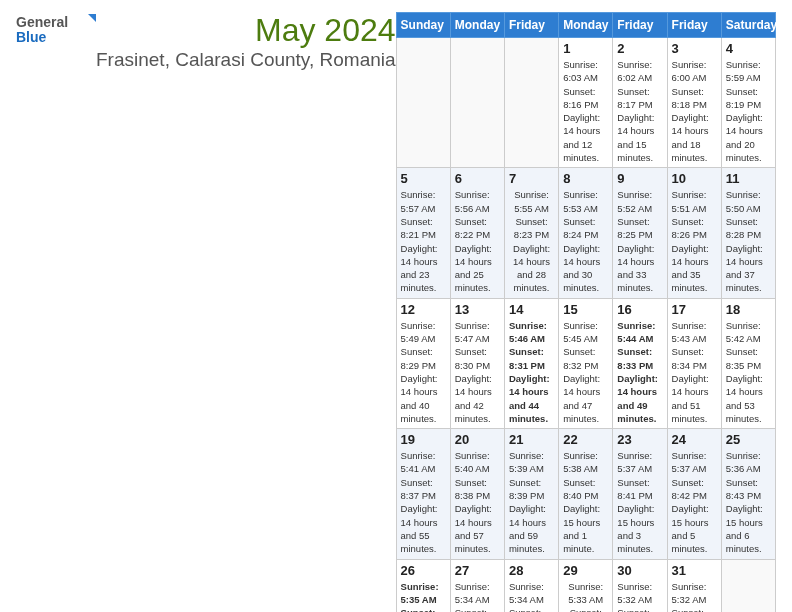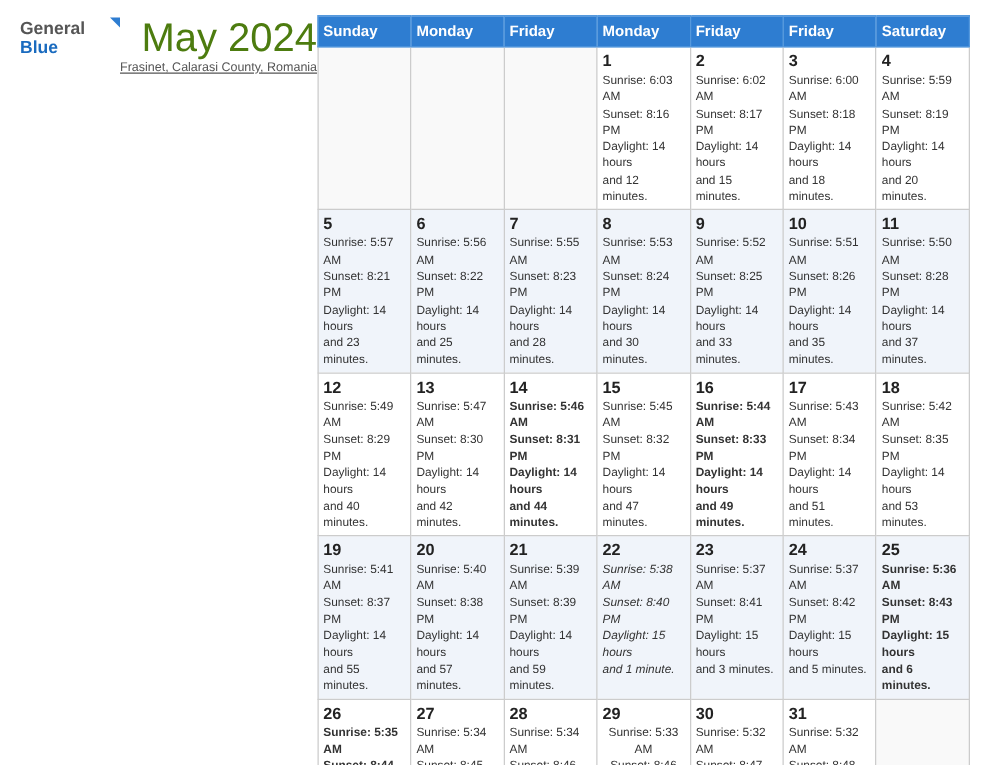--- a/index.html
+++ b/index.html
@@ -30,23 +30,22 @@
     }
     .title-block {
       text-align: right;
     }
     .month-title {
       font-size: 32px;
       font-weight: normal;
       color: #4d7c0f;
     }
     .subtitle {
-      font-size: 10px;
+      font-size: 19px;
       color: #555;
-      text-decoration: underline;
     }
     .calendar {
       flex: 1;
       border-collapse: collapse;
       width: 100%;
       table-layout: fixed;
     }
     .calendar thead tr th {
       background: #2E7DD1;
       color: #fff;
@@ -160,21 +159,21 @@
           </td>
           <td>
             <span class="day-number">6</span>
             <div class="day-info" style="white-space: pre-line;">Sunrise: 5:56 AM
 Sunset: 8:22 PM
 Daylight: 14 hours
 and 25 minutes.</div>
           </td>
           <td>
             <span class="day-number">7</span>
-            <div class="day-info" style="white-space: pre-line;">Sunrise: 5:55 AM
+            <div class="day-info" style="white-space: pre-line; text-align: center;">Sunrise: 5:55 AM
 Sunset: 8:23 PM
 Daylight: 14 hours
 and 28 minutes.</div>
           </td>
           <td>
             <span class="day-number">8</span>
             <div class="day-info" style="white-space: pre-line;">Sunrise: 5:53 AM
 Sunset: 8:24 PM
 Daylight: 14 hours
 and 30 minutes.</div>
@@ -269,42 +268,42 @@
           </td>
           <td>
             <span class="day-number">21</span>
             <div class="day-info" style="white-space: pre-line;">Sunrise: 5:39 AM
 Sunset: 8:39 PM
 Daylight: 14 hours
 and 59 minutes.</div>
           </td>
           <td>
             <span class="day-number">22</span>
-            <div class="day-info" style="white-space: pre-line; font-style: italic;">Sunrise: 5:38 AM
+            <div class="day-info" style="white-space: pre-line;">Sunrise: 5:38 AM
 Sunset: 8:40 PM
 Daylight: 15 hours
 and 1 minute.</div>
           </td>
           <td>
             <span class="day-number">23</span>
             <div class="day-info" style="white-space: pre-line;">Sunrise: 5:37 AM
 Sunset: 8:41 PM
 Daylight: 15 hours
 and 3 minutes.</div>
           </td>
           <td>
             <span class="day-number">24</span>
             <div class="day-info" style="white-space: pre-line;">Sunrise: 5:37 AM
 Sunset: 8:42 PM
 Daylight: 15 hours
 and 5 minutes.</div>
           </td>
           <td>
             <span class="day-number">25</span>
-            <div class="day-info" style="white-space: pre-line; font-weight: bold;">Sunrise: 5:36 AM
+            <div class="day-info" style="white-space: pre-line;">Sunrise: 5:36 AM
 Sunset: 8:43 PM
 Daylight: 15 hours
 and 6 minutes.</div>
           </td>
         </tr>
         <tr>
           <td>
             <span class="day-number">26</span>
             <div class="day-info" style="white-space: pre-line; font-weight: bold;">Sunrise: 5:35 AM
 Sunset: 8:44 PM

